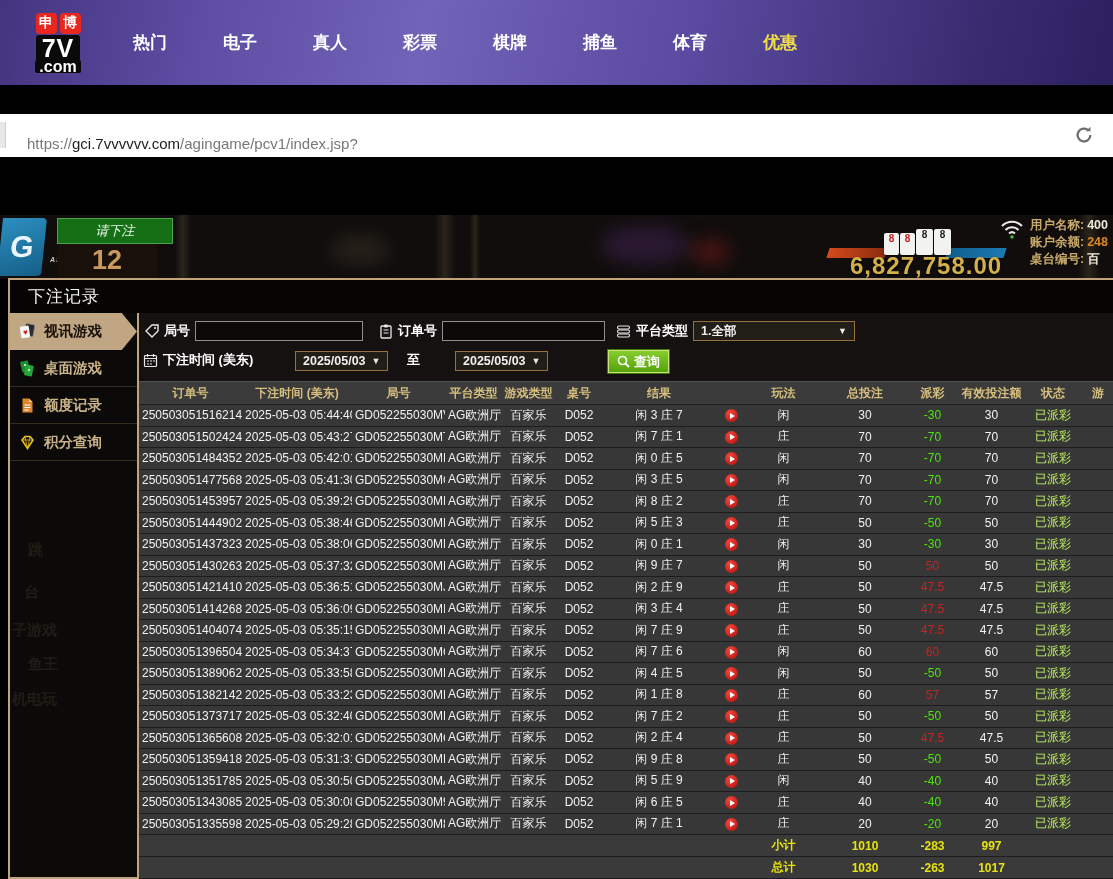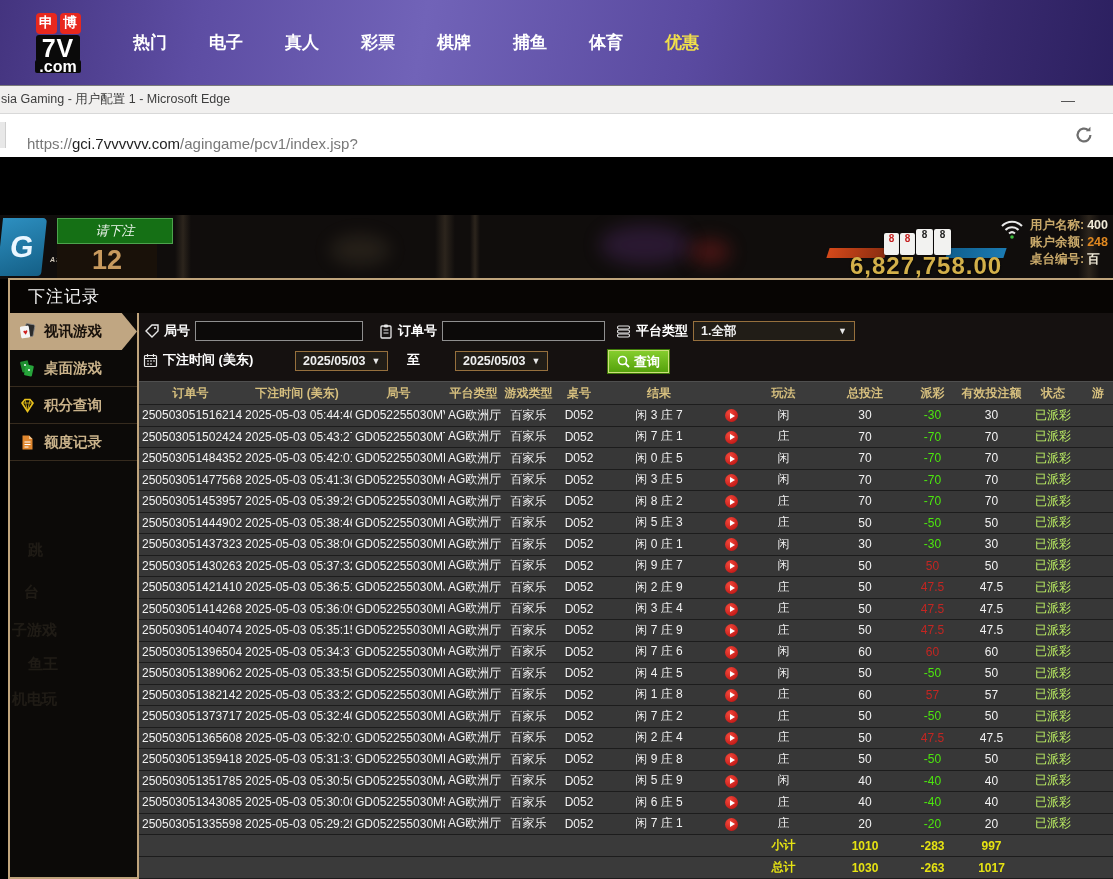--- a/index.html
+++ b/index.html
@@ -12,21 +12,21 @@
     background:linear-gradient(100deg,#44347f 0%,#5d4da3 18%,#7163b8 38%,#5a4aa0 62%,#392a6f 88%,#2c2060 100%);
     display:flex; align-items:center; }
   .logo { margin-left:25px; width:66px; display:flex; flex-direction:column; align-items:center; }
   .logo-top { display:flex; gap:3px; }
   .logo-sq { width:21px; height:21px; background:#e8281e; color:#fff; border-radius:4px;
     font-size:14px; font-weight:bold; display:flex; align-items:center; justify-content:center; }
   .logo-7v { margin-top:1px; background:#0a0a0a; color:#fff; font-weight:bold; font-size:25px;
     line-height:27px; padding:0 6px; border-radius:3px; letter-spacing:1px; }
   .logo-com { background:#0a0a0a; color:#fff; font-weight:bold; font-size:16px; line-height:13px;
     padding:0 4px; border-radius:2px; margin-top:-2px; }
-  .nav-menu { display:flex; margin-left:42px; gap:42px; }
+  .nav-menu { display:flex; margin-left:42px; gap:56px; }
   .nav-item { color:#fff; font-size:17px; font-weight:bold; cursor:pointer; }
   .nav-item.active { color:#f2e04a; }
 
   
   .titlebar { position:absolute; left:0; top:85px; width:1113px; height:29px; background:#f1f0ef;
     border-top:1px solid #7a7a7a; border-bottom:1px solid #d8d8d8;
     display:flex; align-items:center; }
   .titlebar-text { color:#3d3d3d; font-size:12.5px; margin-left:1px; white-space:nowrap; }
   .win-min { position:absolute; right:38px; top:6px; color:#555; font-size:14px; }
   .urlbar { position:absolute; left:0; top:114px; width:1113px; height:61px; background:#ffffff;
@@ -133,24 +133,20 @@
         <div class="nav-item">电子</div>
         <div class="nav-item">真人</div>
         <div class="nav-item">彩票</div>
         <div class="nav-item">棋牌</div>
         <div class="nav-item">捕鱼</div>
         <div class="nav-item">体育</div>
         <div class="nav-item active">优惠</div>
       </div>
   </div>
 
-  <div class="titlebar">
-    <span class="titlebar-text">sia Gaming - 用户配置 1 - Microsoft Edge</span>
-    <span class="win-min">—</span>
-  </div>
 
   <div class="urlbar">
     <span class="url-frag"></span>
     <span class="url-text"><span>https://</span><span class="url-host">gci.7vvvvvv.com</span><span>/agingame/pcv1/index.jsp?</span></span>
     <svg class="refresh" viewBox="0 0 24 24">
       <path d="M19 12a7 7 0 1 1-2.2-5.1" fill="none" stroke="#6e6e6e" stroke-width="2.4"></path>
       <path d="M19 3v5h-5z" fill="#6e6e6e"></path>
     </svg>
   </div>
 
@@ -218,32 +214,32 @@
           <svg class="icon-sq" width="17" height="17" viewBox="0 0 17 17">
             <rect x="2" y="1" width="8" height="11" rx="1" fill="#1d8c2f" transform="rotate(-14 6 6)"></rect>
             <rect x="6" y="5" width="8" height="11" rx="1" fill="#27a53b" transform="rotate(12 10 10)"></rect>
             <circle cx="6" cy="5" r="1" fill="#fff"></circle>
               <circle cx="10" cy="10" r="1" fill="#fff"></circle>
           </svg>
           <span>桌面游戏</span>
         </div>
         <div class="side-item">
           <svg class="icon-sq" width="17" height="17" viewBox="0 0 17 17">
-            <path d="M3 6 L6 2.5 H11 L14 6 L8.5 14.5 Z" fill="none" stroke="#e8c11c" stroke-width="1.6"></path>
-            <path d="M3 6 H14 M6 2.5 L8.5 14.5 L11 2.5" fill="none" stroke="#e8c11c" stroke-width="0.8"></path>
-          </svg>
-          <span>积分查询</span>
-        </div>
-        <div class="side-item">
-          <svg class="icon-sq" width="17" height="17" viewBox="0 0 17 17">
             <path d="M3.5 1.5 H10 L13.5 5 V15.5 H3.5 Z" fill="#e0872e"></path>
             <path d="M10 1.5 V5 H13.5" fill="#f5c890"></path>
             <path d="M5.5 8 H11.5 M5.5 10.5 H11.5 M5.5 13 H9.5" stroke="#fff" stroke-width="1"></path>
           </svg>
           <span>额度记录</span>
+        </div>
+        <div class="side-item">
+          <svg class="icon-sq" width="17" height="17" viewBox="0 0 17 17">
+            <path d="M3 6 L6 2.5 H11 L14 6 L8.5 14.5 Z" fill="none" stroke="#e8c11c" stroke-width="1.6"></path>
+            <path d="M3 6 H14 M6 2.5 L8.5 14.5 L11 2.5" fill="none" stroke="#e8c11c" stroke-width="0.8"></path>
+          </svg>
+          <span>积分查询</span>
         </div>
         <div class="ghost g0">跳</div>
         <div class="ghost g1">台</div>
         <div class="ghost g2">子游戏</div>
         <div class="ghost g3">鱼王</div>
         <div class="ghost g4">机电玩</div>
       </div>
 
       <div class="main">
         <div class="filters">

